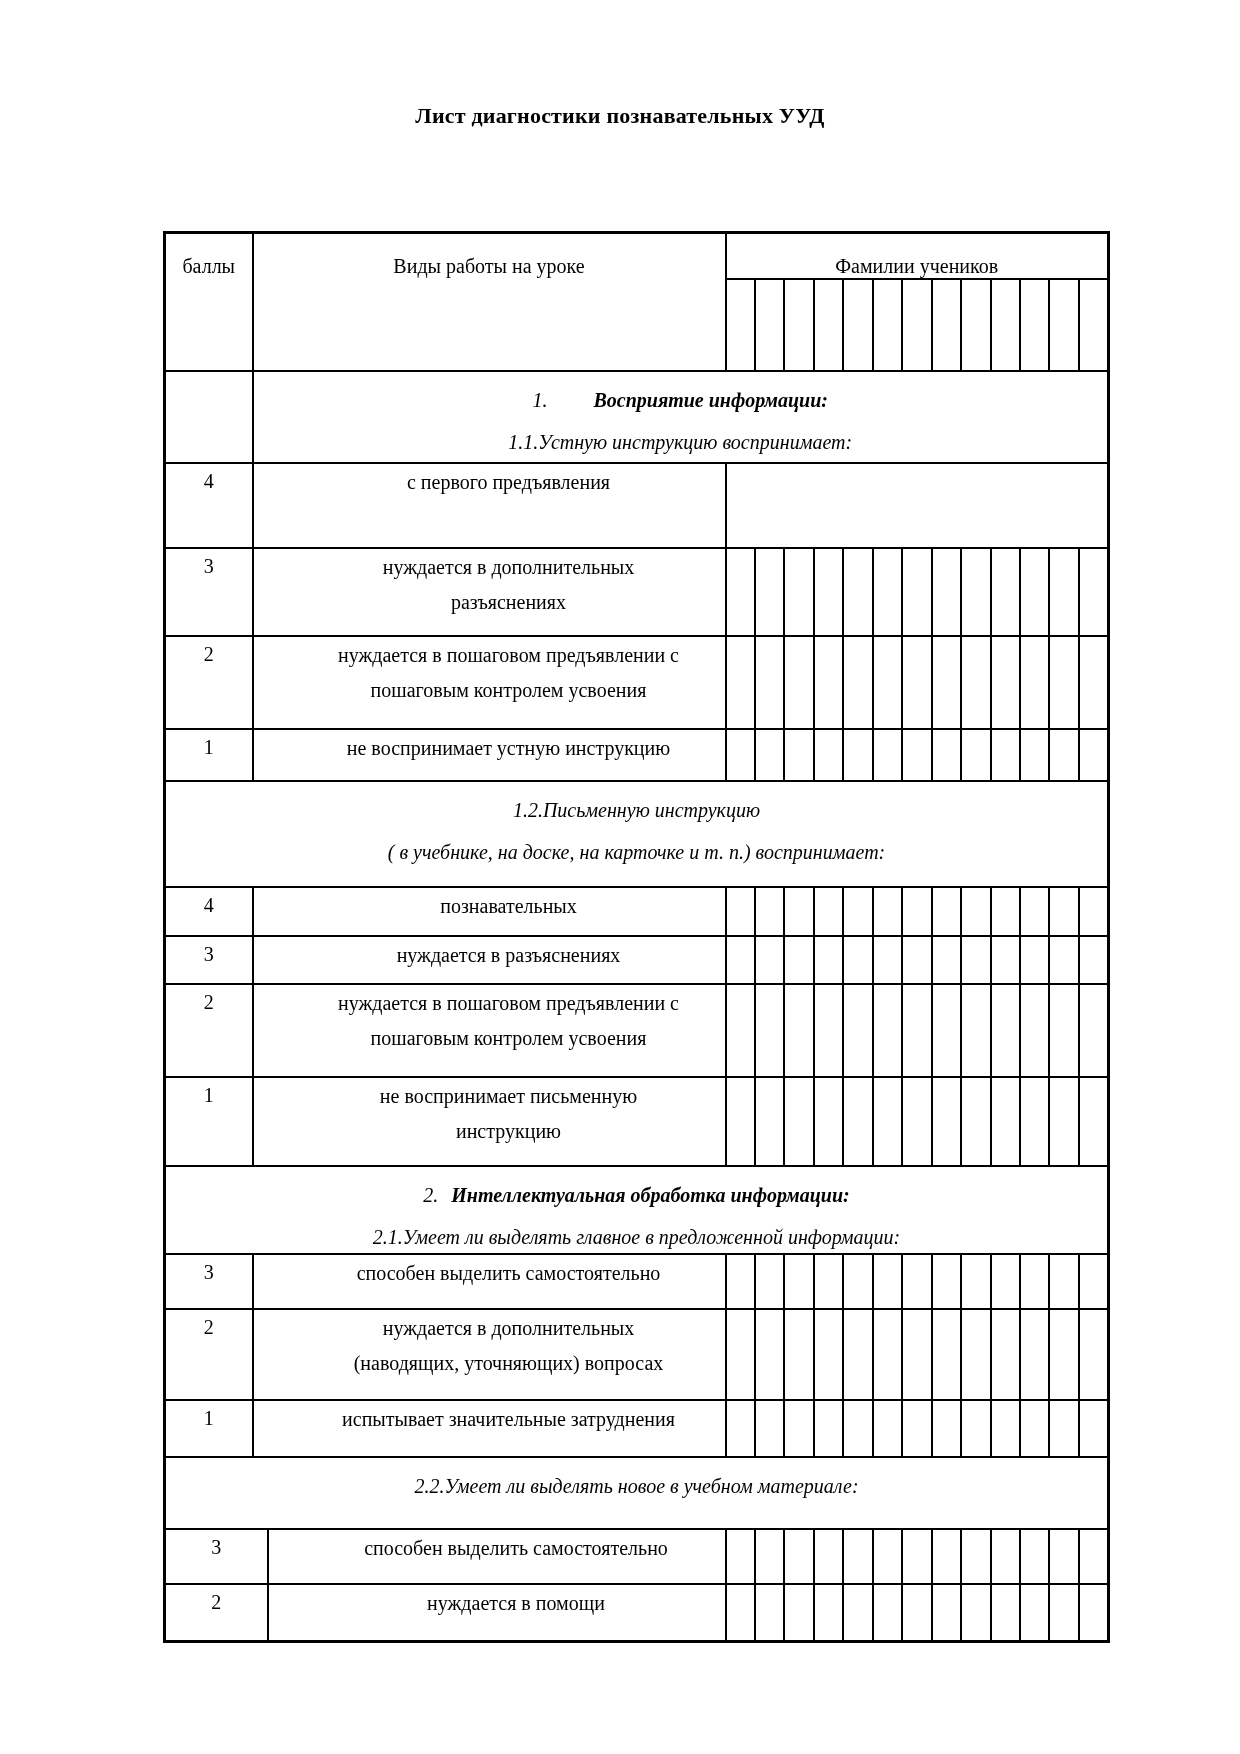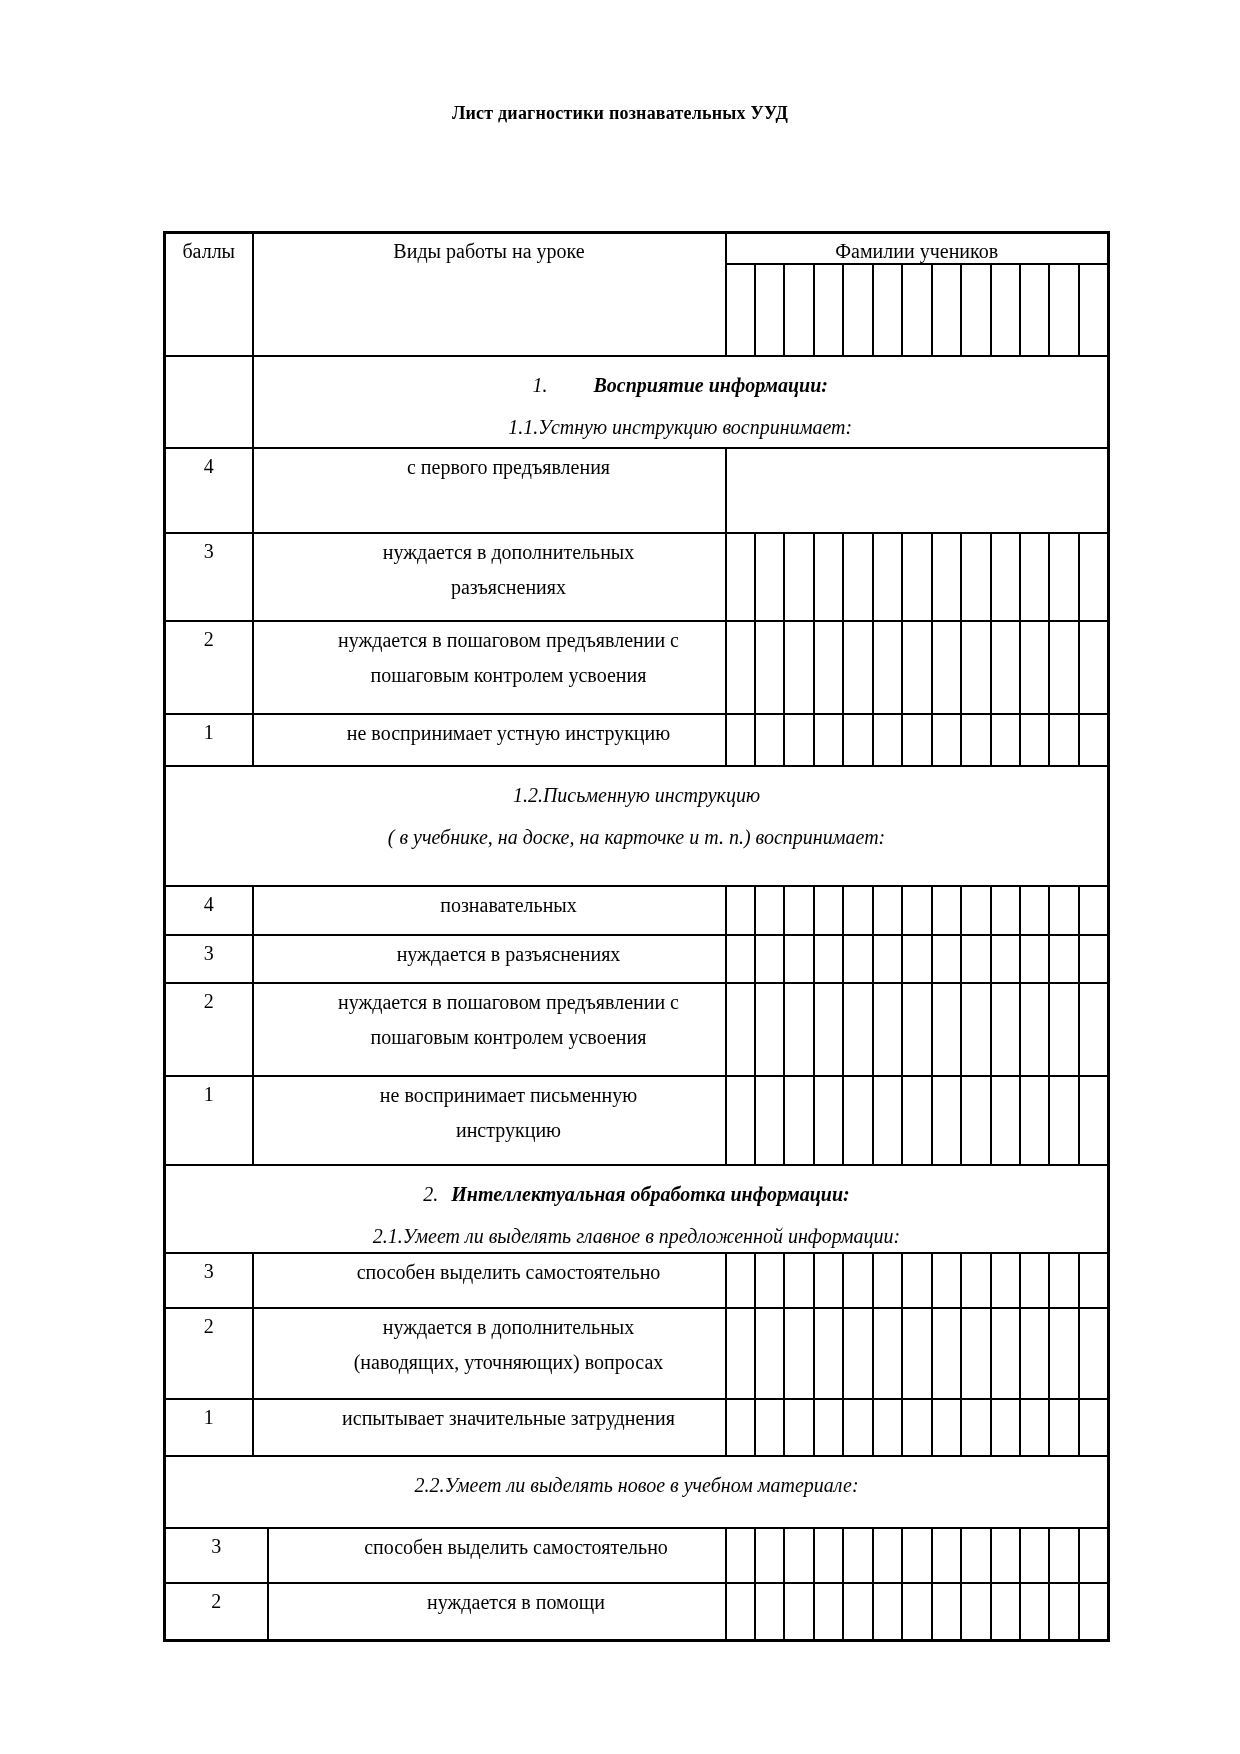--- a/index.html
+++ b/index.html
@@ -6,35 +6,35 @@
   html, body { background: #ffffff; }
   body {
     width: 1240px; height: 1754px;
     position: relative;
     font-family: "Liberation Serif", "DejaVu Serif", serif;
     color: #000;
   }
   .page { position: absolute; inset: 0; }
   .doc-title {
     position: absolute; top: 103px; left: 0; width: 1240px;
-    text-align: center; font-size: 18px; font-weight: bold;
+    text-align: center; font-size: 22px; font-weight: bold;
     letter-spacing: .2px;
   }
   table.diag {
     position: absolute; left: 163px; top: 231px;
     width: 944px; table-layout: fixed;
     border-collapse: collapse;
     border: 3px solid #000;
   }
   td {
     border: 2px solid #000;
     padding: 0; vertical-align: top; text-align: center;
     font-size: 20px; overflow: hidden;
   }
-  .head-cell { line-height: 24px; padding-top: 5px; }
+  .head-cell { line-height: 24px; padding-top: 20px; }
   .score-cell { line-height: 26px; padding-top: 4px; }
   .desc-cell  { line-height: 35px; padding-top: 1px; white-space: pre-line; padding-left: 39px; }
   .name-cell  { }
   .section-cell { padding-top: 15px; line-height: 26px; font-style: italic; }
   .sec-heading-bold { font-weight: bold; }
   .gap-wide  { display: inline-block; width: 46px; }
   .gap-small { display: inline-block; width: 13px; }
   .sec-sub { margin-top: 16px; font-style: italic; white-space: pre-line; }
 </style>
 </head>
@@ -144,21 +144,21 @@
           <td class="name-cell"></td>
           <td class="name-cell"></td>
           <td class="name-cell"></td>
           <td class="name-cell"></td>
           <td class="name-cell"></td>
           <td class="name-cell"></td>
           <td class="name-cell"></td>
           <td class="name-cell"></td>
         </tr>
 
-    <tr style="height:120px">
+    <tr style="height:106px">
       <td class="section-cell" colspan="16">
         <div>1.2.Письменную инструкцию</div>
         <div class="sec-sub">( в учебнике, на доске, на карточке и т. п.) воспринимает:</div>
       </td>
     </tr>
     <tr style="height:49px">
       <td class="score-cell">4</td>
       <td class="desc-cell" colspan="2">познавательных</td>
     <td class="name-cell"></td>
           <td class="name-cell"></td>

